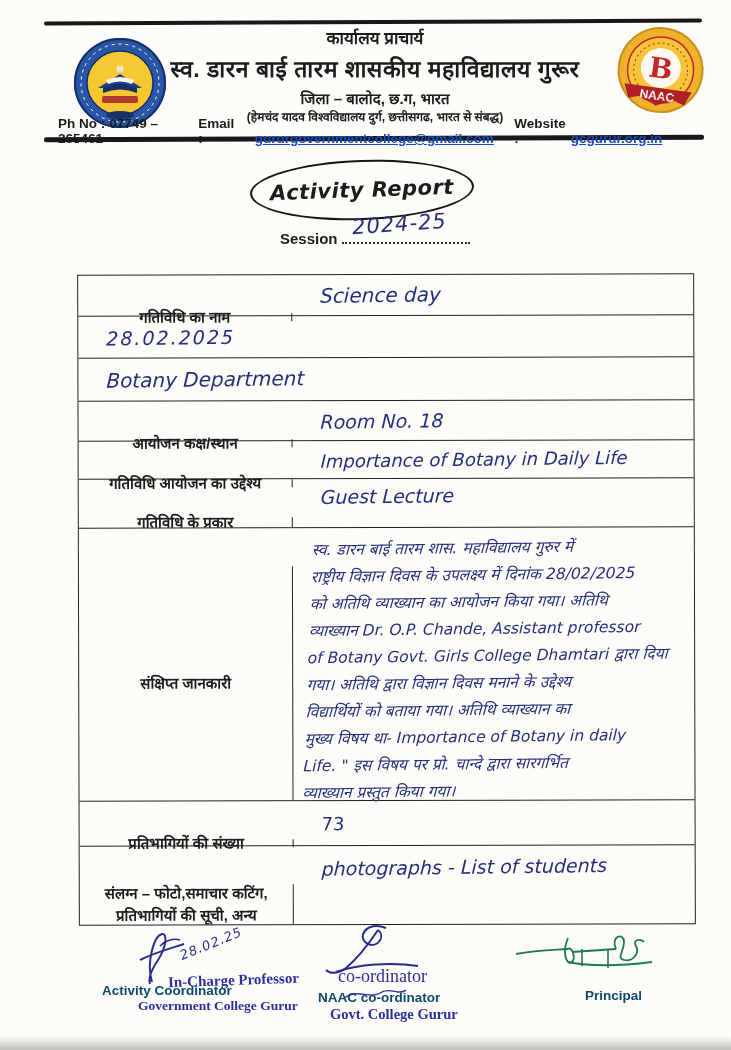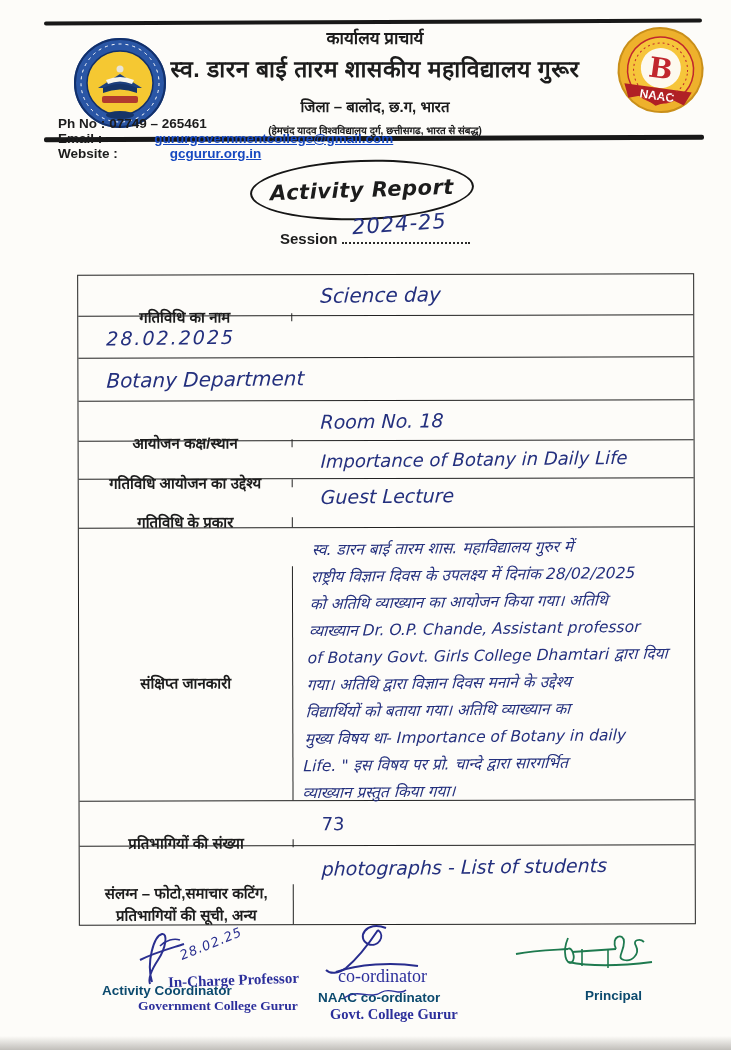--- a/index.html
+++ b/index.html
@@ -12,24 +12,24 @@
   .scan-bottom { position:absolute; left:0; right:0; bottom:0; height:14px;
     background:linear-gradient(to bottom, rgba(120,116,110,0), rgba(120,116,110,.45)); }
   .rule { position:absolute; background:#181818; border-radius:2px; }
   .rule.top1 { left:44px; top:20px; width:658px; height:4px; transform:rotate(-.25deg); }
   .rule.top2 { left:44px; top:136px; width:660px; height:5px; transform:rotate(-.2deg); }
 
   
   .hdr-text { position:absolute; left:165px; top:26px; width:420px; text-align:center; }
   .hdr-office { font-size:17px; font-weight:bold; }
   .hdr-college { font-size:23px; font-weight:bold; margin-top:3px; letter-spacing:.5px; }
-  .hdr-district { font-size:15px; font-weight:bold; margin-top:12px; }
-  .hdr-affil { font-size:10px; font-weight:bold; margin-top:7px; }
+  .hdr-district { font-size:15px; font-weight:bold; margin-top:4px; }
+  .hdr-affil { font-size:12px; font-weight:bold; margin-top:0; }
   .contact { position:absolute; left:58px; top:116px; width:648px; display:flex;
-    justify-content:space-between; font-size:13.5px; font-weight:bold;flex-direction:column; }
+    justify-content:space-between; font-size:13.5px; font-weight:bold; }
   .contact .lbl { margin-right:4px; }
   .link { color:#1749c0; text-decoration:underline;margin-left:48px; }
 
   
   .clg-logo { position:absolute; left:72px; top:36px; width:96px; height:94px; }
   
   .naac-logo { position:absolute; left:616px; top:26px; width:88px; height:96px; transform:rotate(8deg); }
 
   
   .title-ellipse { position:absolute; left:250px; top:160px; width:220px; height:56px;

